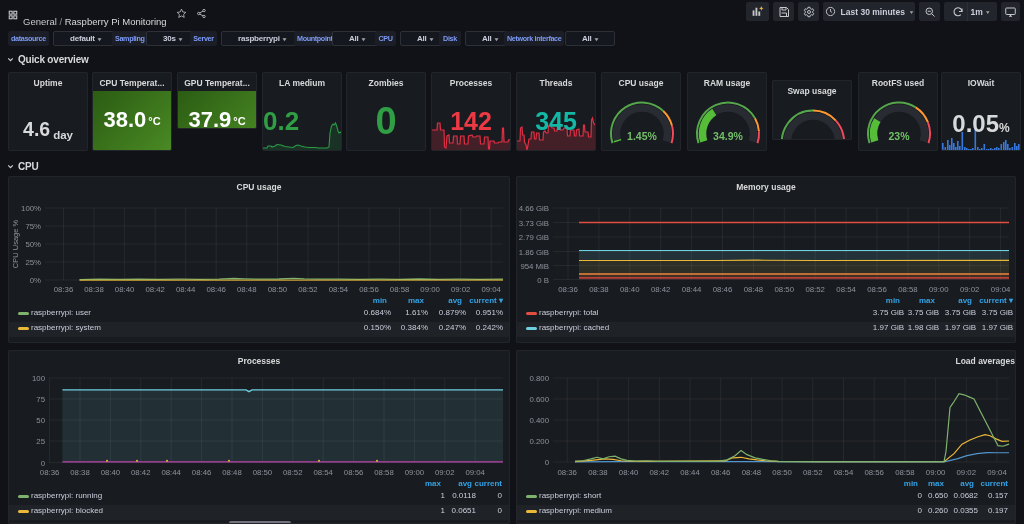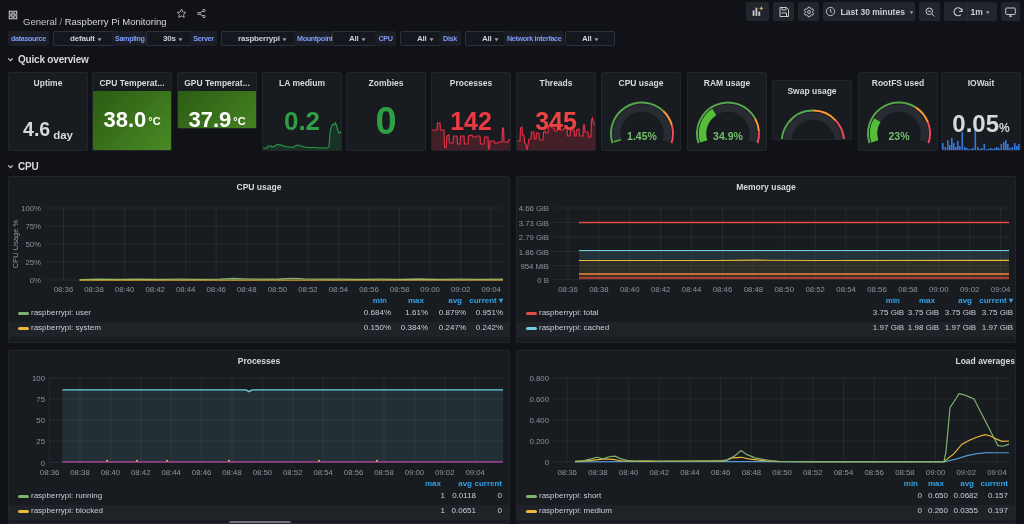--- a/index.html
+++ b/index.html
@@ -138,41 +138,41 @@
       <span style="font-size:22px;font-weight:bold">37.9</span>
       <span style="font-size:11px;font-weight:bold;margin-left:2px;margin-top:2px">°C</span>
     </div>
   </div>
 <div class="panel" style="left:262px;top:72px;width:80px;height:79px">
     <div class="ptitle">LA medium</div>
     <svg width="80" height="79" viewBox="0 0 80 79" style="position:absolute;left:0;top:0">
       <path d="M 0.0 75.0 L 4.0 75.0 L 5.0 73.0 L 8.0 73.0 L 9.0 74.0 L 12.0 73.0 L 14.0 71.5 L 18.0 72.0 L 22.0 73.5 L 26.0 74.0 L 30.0 74.5 L 33.0 72.5 L 35.0 72.0 L 38.0 73.0 L 42.0 74.0 L 46.0 74.5 L 52.0 74.5 L 56.0 75.0 L 60.0 75.0 L 64.0 75.0 L 66.0 74.0 L 67.0 60.0 L 68.5 53.0 L 70.0 51.0 L 71.0 52.0 L 72.5 50.0 L 74.0 54.0 L 75.0 58.0 L 76.0 60.0 L 77.5 59.0 L 79.0 61.0 L 80.0 62.0 L 80.0 79 L 0.0 79 Z" fill="rgba(41,156,70,0.18)"></path>
       <path d="M 0.0 75.0 L 4.0 75.0 L 5.0 73.0 L 8.0 73.0 L 9.0 74.0 L 12.0 73.0 L 14.0 71.5 L 18.0 72.0 L 22.0 73.5 L 26.0 74.0 L 30.0 74.5 L 33.0 72.5 L 35.0 72.0 L 38.0 73.0 L 42.0 74.0 L 46.0 74.5 L 52.0 74.5 L 56.0 75.0 L 60.0 75.0 L 64.0 75.0 L 66.0 74.0 L 67.0 60.0 L 68.5 53.0 L 70.0 51.0 L 71.0 52.0 L 72.5 50.0 L 74.0 54.0 L 75.0 58.0 L 76.0 60.0 L 77.5 59.0 L 79.0 61.0 L 80.0 62.0" stroke="#299c46" stroke-width="1.1" fill="none"></path>
     </svg>
-    <div style="position:absolute;top:35px;left:0;width:100%;text-align:center;font-size:26px;font-weight:bold;color:#2f9e44;line-height:1">0.2</div>
+    <div style="position:absolute;top:35px;left:0;width:100%;text-align:left;font-size:26px;font-weight:bold;color:#2f9e44;line-height:1">0.2</div>
   </div>
 <div class="panel" style="left:346px;top:72px;width:80px;height:79px">
     <div class="ptitle">Zombies</div>
     <div style="position:absolute;top:29px;left:0;width:100%;text-align:center;font-size:38px;font-weight:bold;color:#2f9e44;line-height:1">0</div>
   </div>
 <div class="panel" style="left:431px;top:72px;width:80px;height:79px">
     <div class="ptitle">Processes</div>
     <svg width="80" height="79" viewBox="0 0 80 79" style="position:absolute;left:0;top:0">
       <path d="M 0.0 57.0 L 5.0 57.0 L 5.5 50.0 L 8.0 50.0 L 8.5 57.0 L 12.0 57.0 L 12.5 74.0 L 14.0 75.0 L 15.0 63.0 L 17.0 62.0 L 17.5 70.0 L 21.0 70.0 L 21.5 63.0 L 25.0 63.0 L 25.5 71.0 L 28.0 71.0 L 28.5 63.0 L 32.0 63.0 L 32.5 71.0 L 36.0 71.0 L 36.5 63.0 L 40.0 62.0 L 41.0 64.0 L 44.0 64.0 L 44.5 63.0 L 48.0 63.0 L 48.5 71.0 L 52.0 71.0 L 52.5 64.0 L 56.0 64.0 L 56.5 76.0 L 57.5 76.0 L 58.0 68.0 L 62.0 68.0 L 62.5 70.0 L 66.0 70.0 L 67.0 69.0 L 70.0 69.0 L 70.5 55.0 L 71.5 55.0 L 72.0 69.0 L 76.0 69.0 L 76.5 67.0 L 80.0 66.0 L 80.0 79 L 0.0 79 Z" fill="rgba(224,47,68,0.22)"></path>
       <path d="M 0.0 57.0 L 5.0 57.0 L 5.5 50.0 L 8.0 50.0 L 8.5 57.0 L 12.0 57.0 L 12.5 74.0 L 14.0 75.0 L 15.0 63.0 L 17.0 62.0 L 17.5 70.0 L 21.0 70.0 L 21.5 63.0 L 25.0 63.0 L 25.5 71.0 L 28.0 71.0 L 28.5 63.0 L 32.0 63.0 L 32.5 71.0 L 36.0 71.0 L 36.5 63.0 L 40.0 62.0 L 41.0 64.0 L 44.0 64.0 L 44.5 63.0 L 48.0 63.0 L 48.5 71.0 L 52.0 71.0 L 52.5 64.0 L 56.0 64.0 L 56.5 76.0 L 57.5 76.0 L 58.0 68.0 L 62.0 68.0 L 62.5 70.0 L 66.0 70.0 L 67.0 69.0 L 70.0 69.0 L 70.5 55.0 L 71.5 55.0 L 72.0 69.0 L 76.0 69.0 L 76.5 67.0 L 80.0 66.0" stroke="#e02f44" stroke-width="1.2" fill="none"></path>
     </svg>
     <div style="position:absolute;top:36px;left:0;width:100%;text-align:center;font-size:25px;font-weight:bold;color:#ec3a44;line-height:1">142</div>
   </div>
 <div class="panel" style="left:516px;top:72px;width:80px;height:79px">
     <div class="ptitle">Threads</div>
     <svg width="80" height="79" viewBox="0 0 80 79" style="position:absolute;left:0;top:0">
       <path d="M 0.0 68.0 L 3.0 68.0 L 3.5 55.0 L 5.0 54.0 L 5.5 62.0 L 7.0 62.0 L 7.5 69.0 L 9.0 72.0 L 10.0 77.0 L 11.0 72.0 L 12.0 66.0 L 14.0 66.0 L 14.5 59.0 L 17.0 59.0 L 17.5 66.0 L 19.0 66.0 L 19.5 60.0 L 22.0 60.0 L 22.5 67.0 L 26.0 67.0 L 26.5 59.0 L 28.0 58.0 L 29.0 60.0 L 31.0 60.0 L 31.5 53.0 L 34.0 52.0 L 35.0 55.0 L 37.0 55.0 L 37.5 58.0 L 40.0 58.0 L 40.5 53.0 L 43.0 53.0 L 43.5 57.0 L 46.0 57.0 L 47.0 55.0 L 50.0 55.0 L 50.5 63.0 L 53.0 63.0 L 53.5 57.0 L 57.0 57.0 L 57.5 63.0 L 59.0 63.0 L 59.5 57.0 L 62.0 56.0 L 62.5 63.0 L 66.0 63.0 L 66.5 52.0 L 67.5 52.0 L 68.0 59.0 L 71.0 59.0 L 71.5 64.0 L 74.0 64.0 L 74.5 47.0 L 75.5 45.0 L 76.5 50.0 L 78.0 52.0 L 80.0 52.0 L 80.0 79 L 0.0 79 Z" fill="rgba(224,47,68,0.22)"></path>
       <path d="M 0.0 68.0 L 3.0 68.0 L 3.5 55.0 L 5.0 54.0 L 5.5 62.0 L 7.0 62.0 L 7.5 69.0 L 9.0 72.0 L 10.0 77.0 L 11.0 72.0 L 12.0 66.0 L 14.0 66.0 L 14.5 59.0 L 17.0 59.0 L 17.5 66.0 L 19.0 66.0 L 19.5 60.0 L 22.0 60.0 L 22.5 67.0 L 26.0 67.0 L 26.5 59.0 L 28.0 58.0 L 29.0 60.0 L 31.0 60.0 L 31.5 53.0 L 34.0 52.0 L 35.0 55.0 L 37.0 55.0 L 37.5 58.0 L 40.0 58.0 L 40.5 53.0 L 43.0 53.0 L 43.5 57.0 L 46.0 57.0 L 47.0 55.0 L 50.0 55.0 L 50.5 63.0 L 53.0 63.0 L 53.5 57.0 L 57.0 57.0 L 57.5 63.0 L 59.0 63.0 L 59.5 57.0 L 62.0 56.0 L 62.5 63.0 L 66.0 63.0 L 66.5 52.0 L 67.5 52.0 L 68.0 59.0 L 71.0 59.0 L 71.5 64.0 L 74.0 64.0 L 74.5 47.0 L 75.5 45.0 L 76.5 50.0 L 78.0 52.0 L 80.0 52.0" stroke="#e02f44" stroke-width="1.2" fill="none"></path>
     </svg>
-    <div style="position:absolute;top:36px;left:0;width:100%;text-align:center;font-size:25px;font-weight:bold;color:#ef4444;line-height:1">345</div>
+    <div style="position:absolute;top:36px;left:0;width:100%;text-align:center;font-size:25px;font-weight:bold;color:#14b8a6;line-height:1">345</div>
   </div>
 <div class="panel" style="left:601px;top:72px;width:80px;height:79px">
     <div class="ptitle">CPU usage</div>
     <svg width="80" height="79" viewBox="0 0 80 79" style="position:absolute;left:0;top:0">
       <path d="M 10.52 70.08 A 31 31 0 0 1 61.22 37.90" stroke="#56a64b" stroke-width="2" fill="none"></path>
       <path d="M 61.22 37.90 A 31 31 0 0 1 70.03 52.79" stroke="#ff9830" stroke-width="2" fill="none"></path>
       <path d="M 70.03 52.79 A 31 31 0 0 1 69.48 70.08" stroke="#f2495c" stroke-width="2" fill="none"></path>
       <path d="M 15.75 68.38 A 25.5 25.5 0 1 1 64.25 68.38" stroke="#282b31" stroke-width="7.5" fill="none"></path>
       <path d="M 15.75 68.38 A 25.5 25.5 0 0 1 15.35 67.04" stroke="#56bd39" stroke-width="7.5" fill="none"></path>
       <text x="40" y="67" text-anchor="middle" font-size="10.5" font-weight="bold" fill="#73bf69" font-family="Liberation Sans,sans-serif">1.45%</text>

